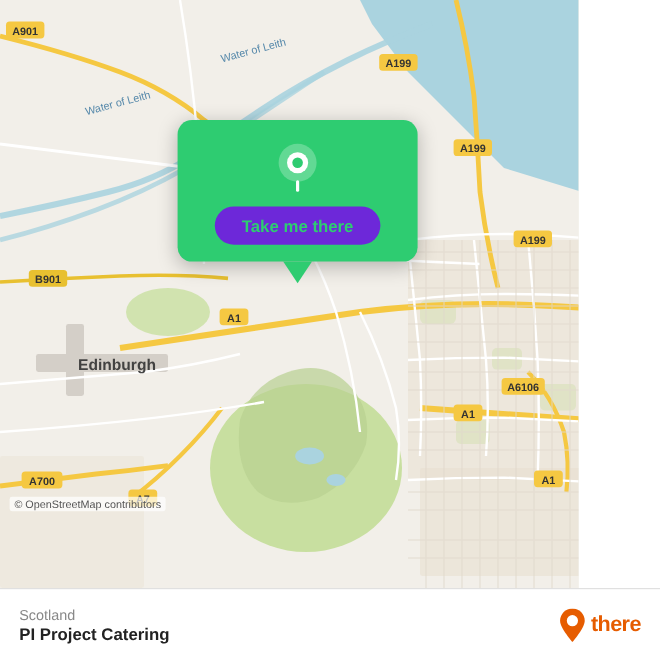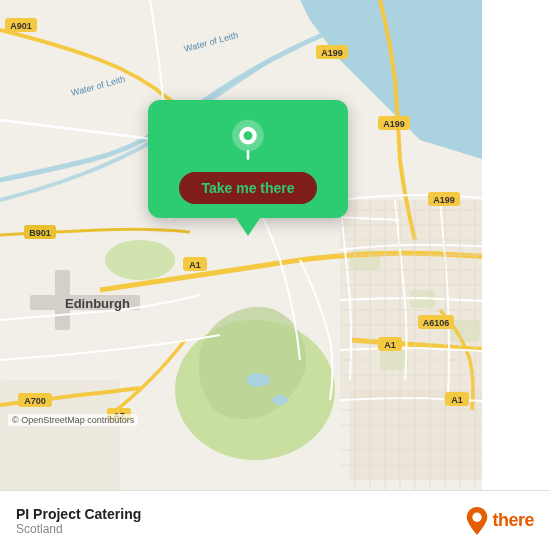--- a/index.html
+++ b/index.html
@@ -35,21 +35,21 @@
       z-index: 10;
     }
 
     #popup-pin {
       width: 44px;
       height: 44px;
       margin-bottom: 10px;
     }
 
     #take-me-there-btn {
-      background: #7f1d1d;
+      background: #6d28d9;
       color: #2ecc71;
       border: none;
       border-radius: 20px;
       padding: 8px 22px;
       font-size: 14px;
       font-weight: bold;
       cursor: pointer;
       white-space: nowrap;
     }
 
@@ -271,22 +271,22 @@
     </svg>
     <button id="take-me-there-btn">Take me there</button>
     <div id="popup-tail"></div>
   </div>
 
   <div id="osm-attribution">© OpenStreetMap contributors</div>
 </div>
 
 <div id="bottom-bar">
   <div id="location-info">
+    <span id="location-region">Scotland</span>
     <span id="location-name">PI Project Catering</span>
-    <span id="location-region">Scotland</span>
   </div>
   <div id="moovit-logo">
 
     <svg class="moovit-pin" viewBox="0 0 22 30" xmlns="http://www.w3.org/2000/svg">
       <path d="M11 0 C4.9 0 0 4.9 0 11 C0 17.5 11 30 11 30 C11 30 22 17.5 22 11 C22 4.9 17.1 0 11 0Z" fill="#e65c00"></path>
       <circle cx="11" cy="11" r="5" fill="white"></circle>
     </svg>
     <span class="moovit-text">there</span>
   </div>
 </div>

